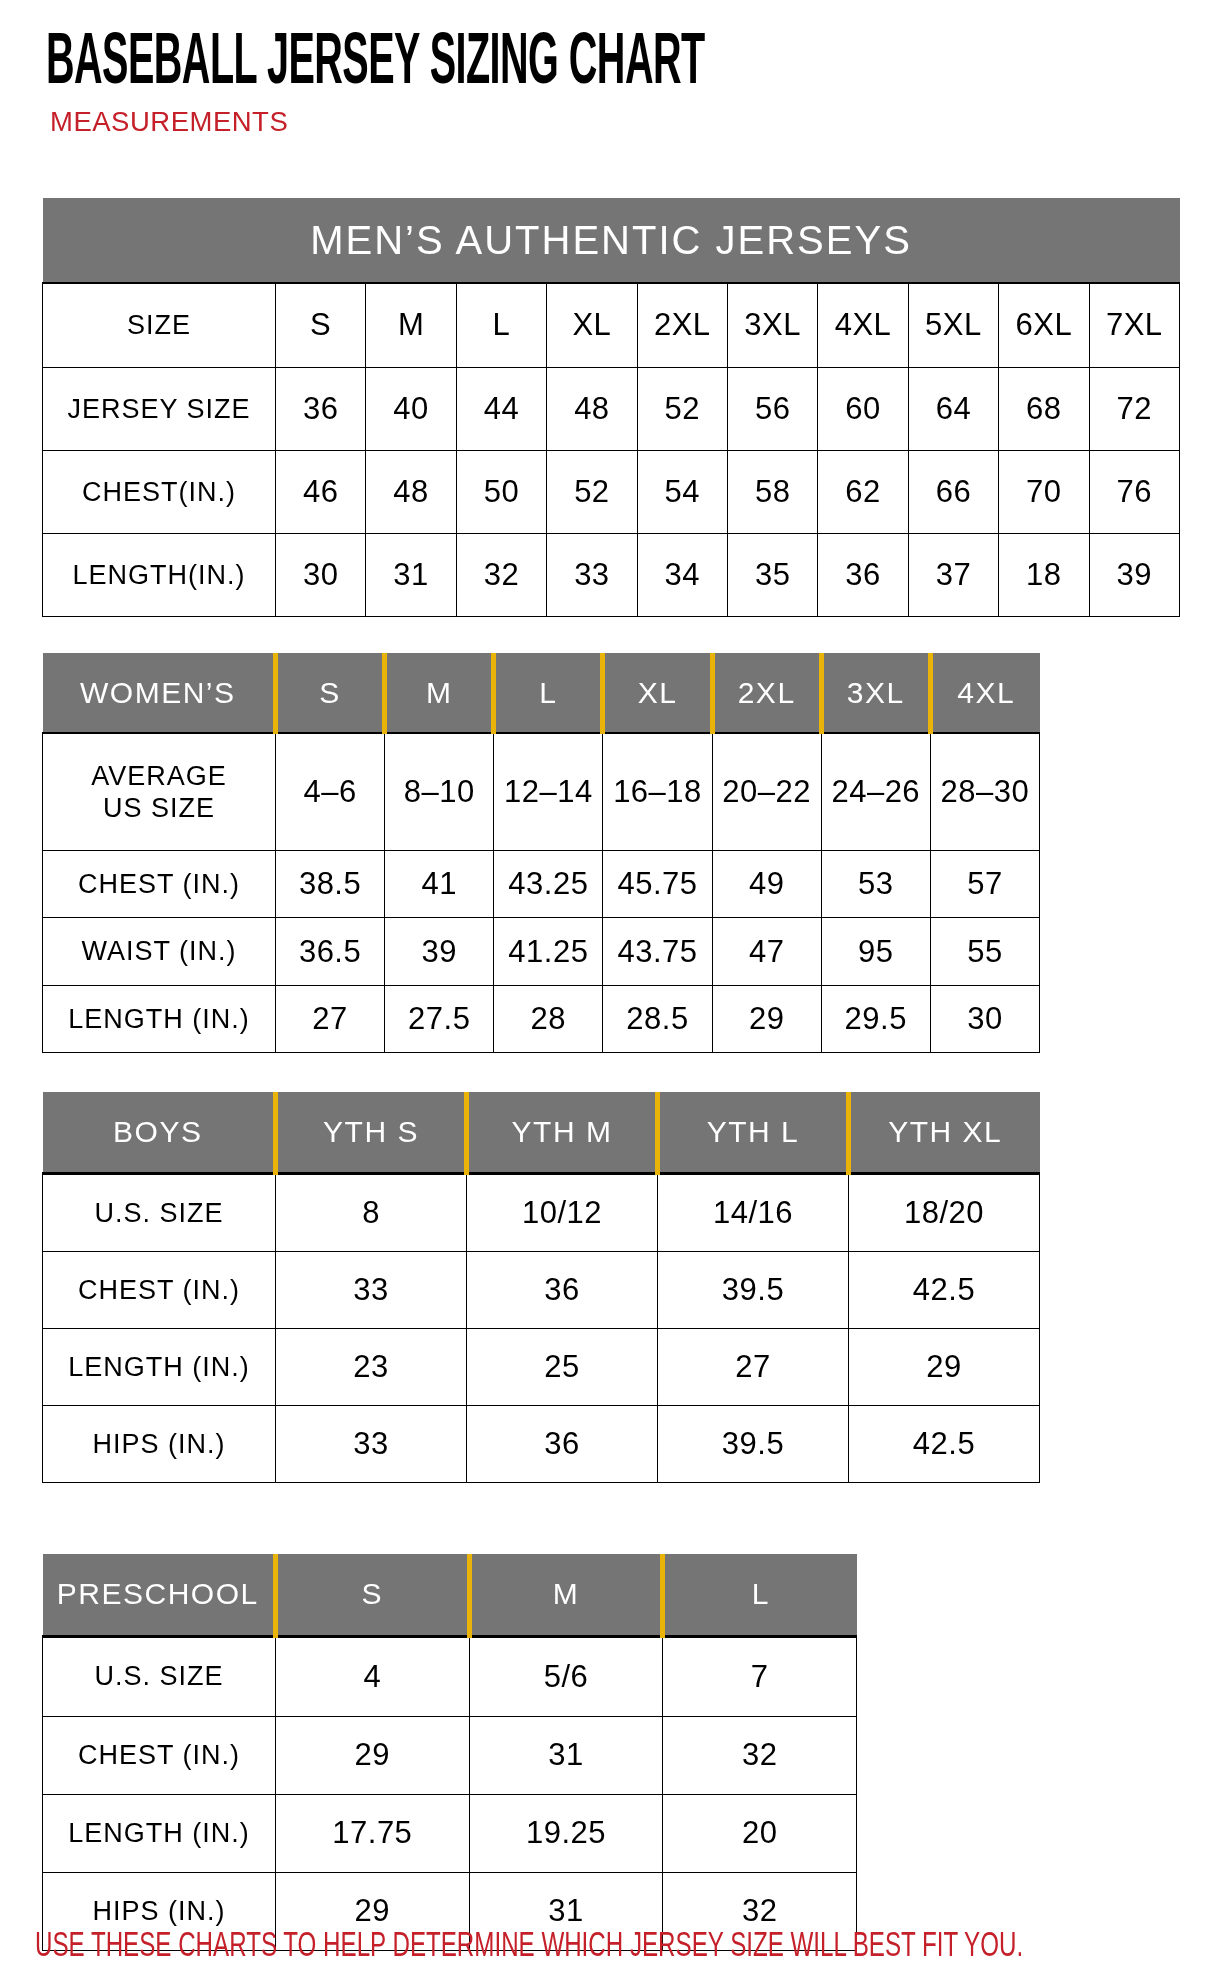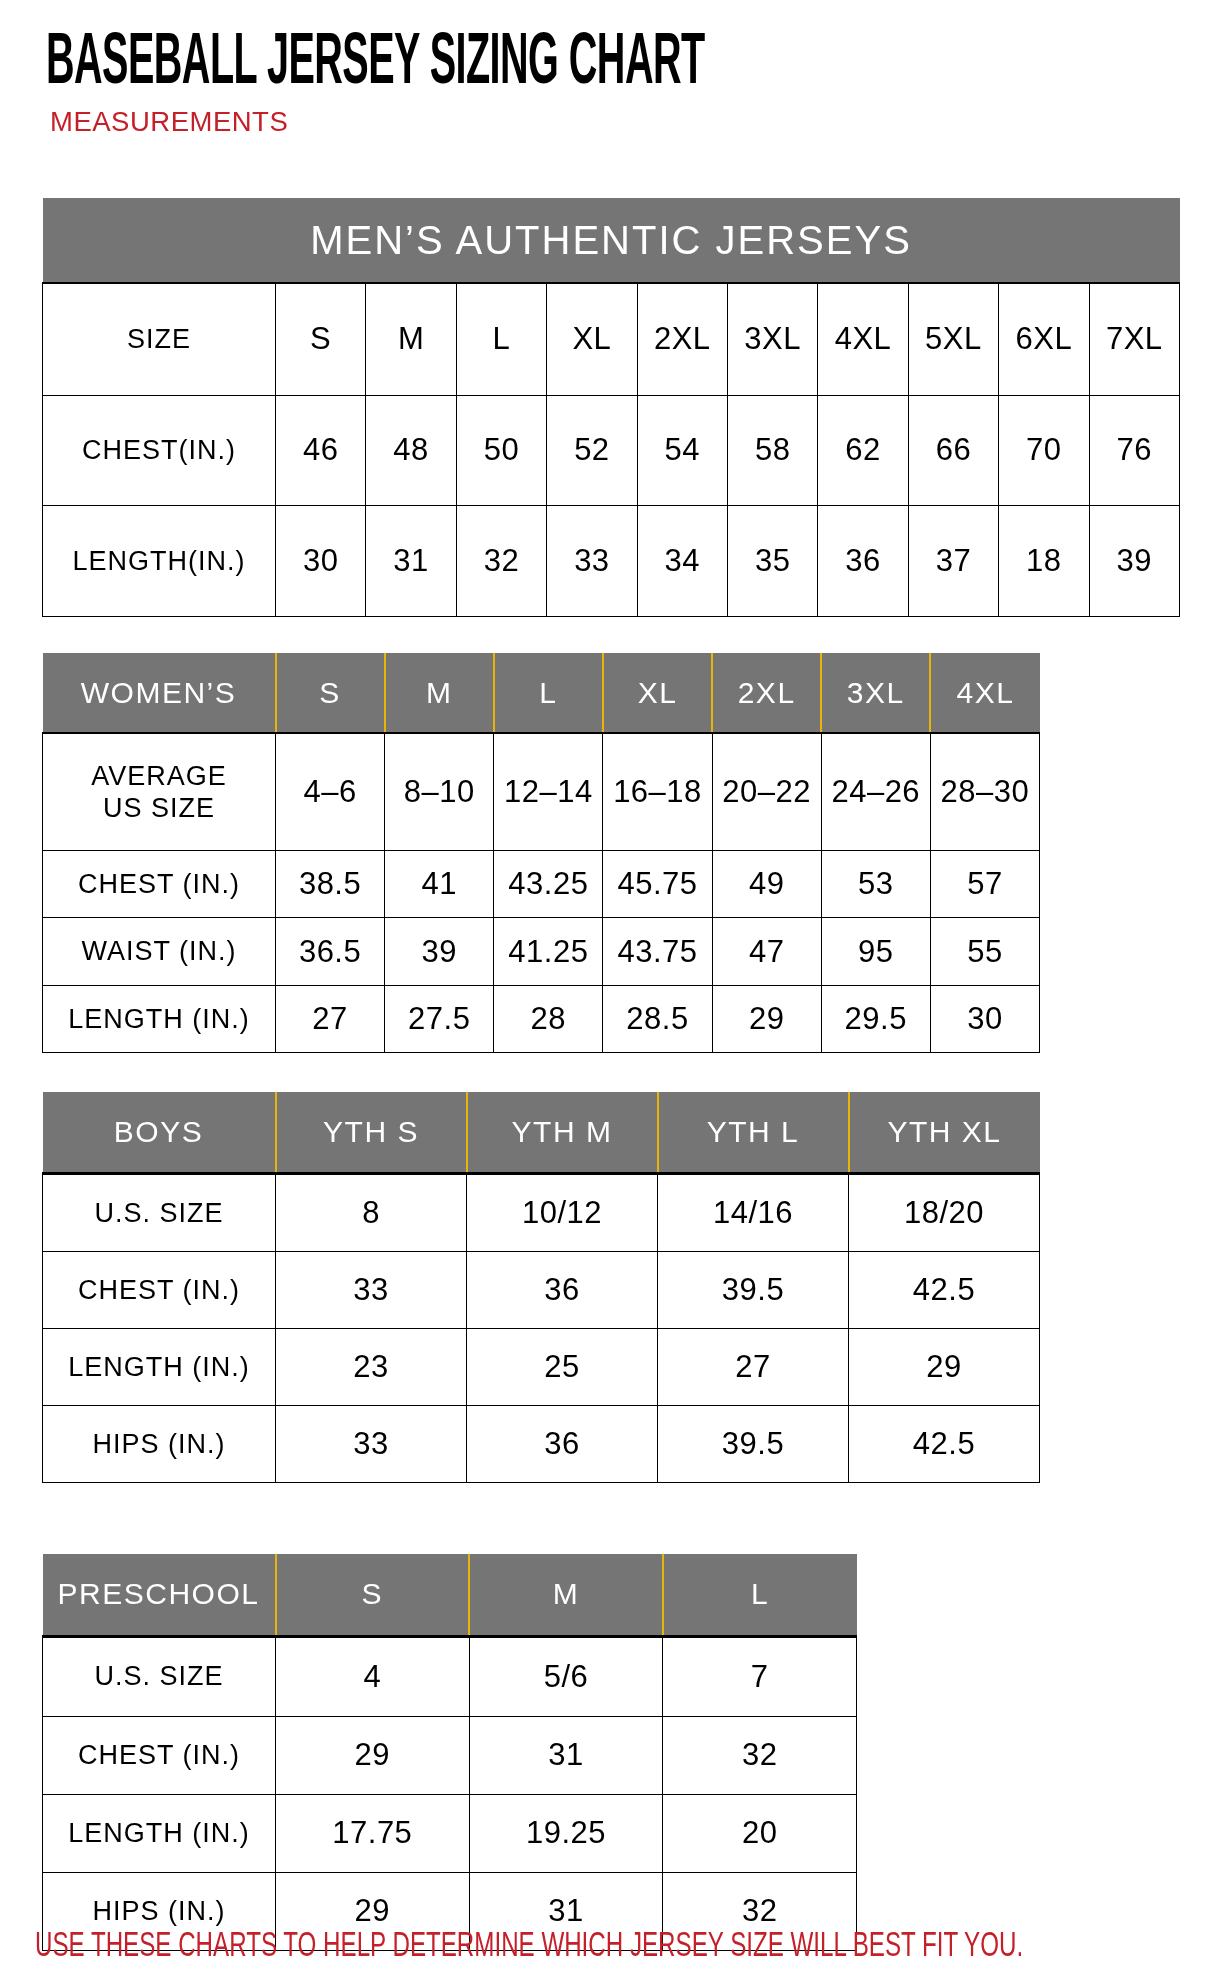--- a/index.html
+++ b/index.html
@@ -34,21 +34,21 @@
   .tbl {
     position: absolute; border-collapse: collapse; table-layout: fixed;
     text-align: center; empty-cells: show;
   }
   .tbl col.c-label { width: 233px; }
 
   .tbl th {
     background: var(--header-gray, #757575); color: #ffffff;
     font-weight: normal; font-size: 30px; letter-spacing: 1.5px;
     border: none; border-bottom: 2px solid #000;
-    border-left: 1px solid #000; border-right: 2px solid #eab308;
+    border-left: 1px solid #000; border-right: 5px solid #eab308;
     vertical-align: middle;
   }
   .tbl th:first-child { border-left: none; }
   .tbl th:last-child { border-right: none; }
   .tbl th.title-cell { font-size: 40px; letter-spacing: 2px; border-left: none; border-right: none; }
 
   .tbl td {
     border: 1px solid #000; font-size: 31px; letter-spacing: 0.5px;
     vertical-align: middle; background: #fff;
   }
@@ -103,20 +103,33 @@
           <td>L</td>
           <td>XL</td>
           <td>2XL</td>
           <td>3XL</td>
           <td>4XL</td>
           <td>5XL</td>
           <td>6XL</td>
           <td>7XL</td>
         </tr>
         <tr>
+          <td class="lbl">JERSEY SIZE</td>
+          <td>36</td>
+          <td>40</td>
+          <td>44</td>
+          <td>48</td>
+          <td>52</td>
+          <td>56</td>
+          <td>60</td>
+          <td>64</td>
+          <td>68</td>
+          <td>72</td>
+        </tr>
+        <tr>
           <td class="lbl">CHEST(IN.)</td>
           <td>46</td>
           <td>48</td>
           <td>50</td>
           <td>52</td>
           <td>54</td>
           <td>58</td>
           <td>62</td>
           <td>66</td>
           <td>70</td>

